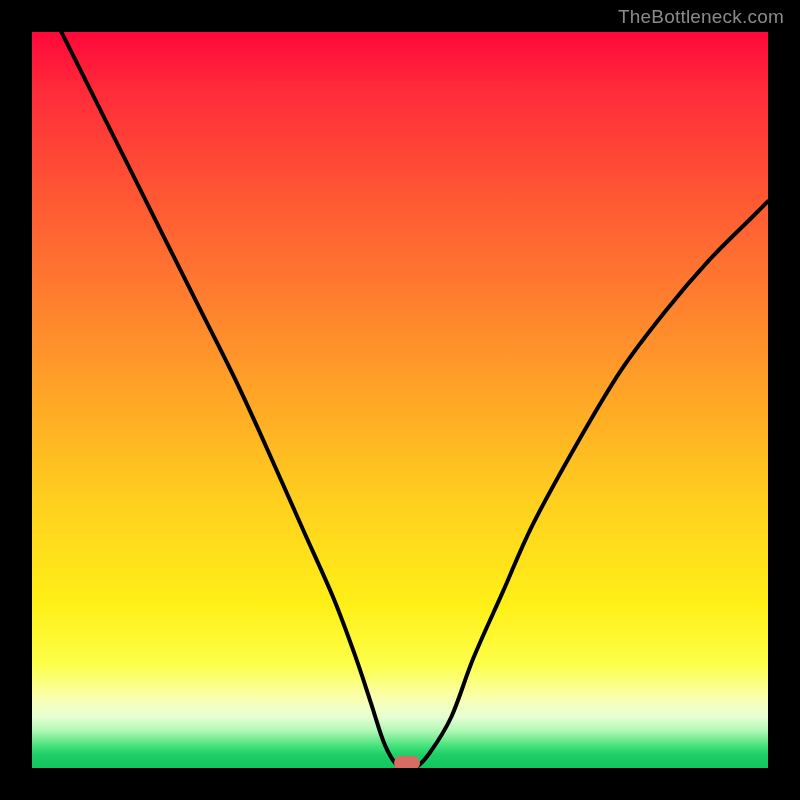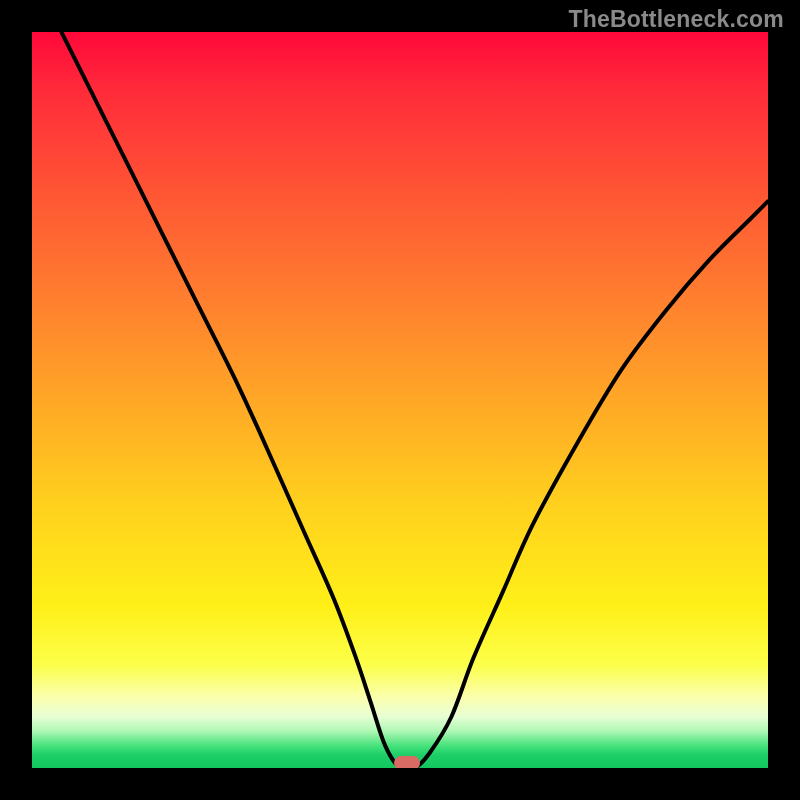--- a/index.html
+++ b/index.html
@@ -64,22 +64,22 @@
     width: 26px;
     height: 14px;
     border-radius: 7px;
     background: #d86b64;
   }
   .watermark {
     position: absolute;
     top: 6px;
     right: 16px;
     color: #8a8a8a;
-    font-size: 23px;
-    font-weight: 700;
+    font-size: 19px;
+    font-weight: 400;
     letter-spacing: 0.2px;
     user-select: none;
   }
 </style>
 </head>
 <body>
 
 <div class="frame">
 
   <div class="plot-area">

